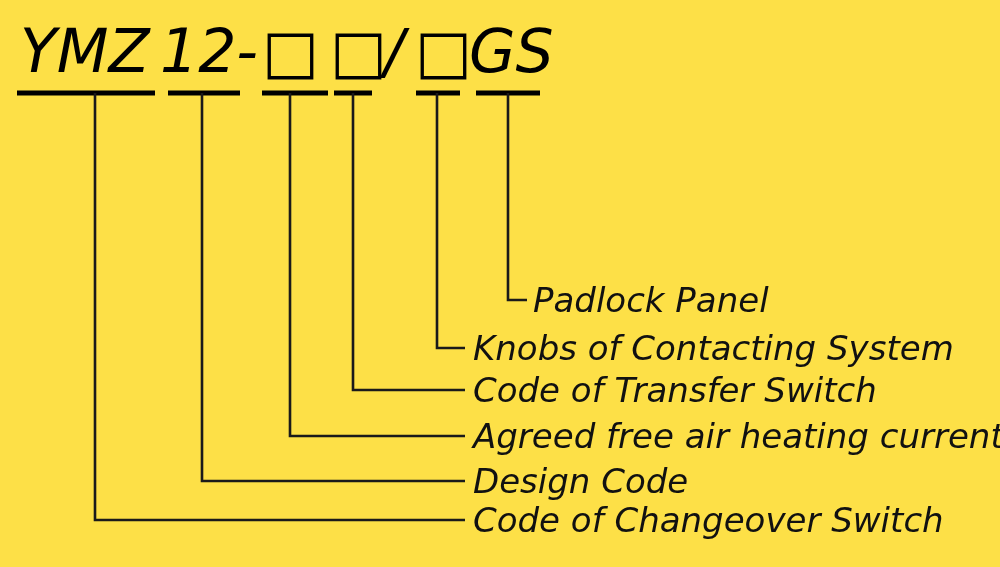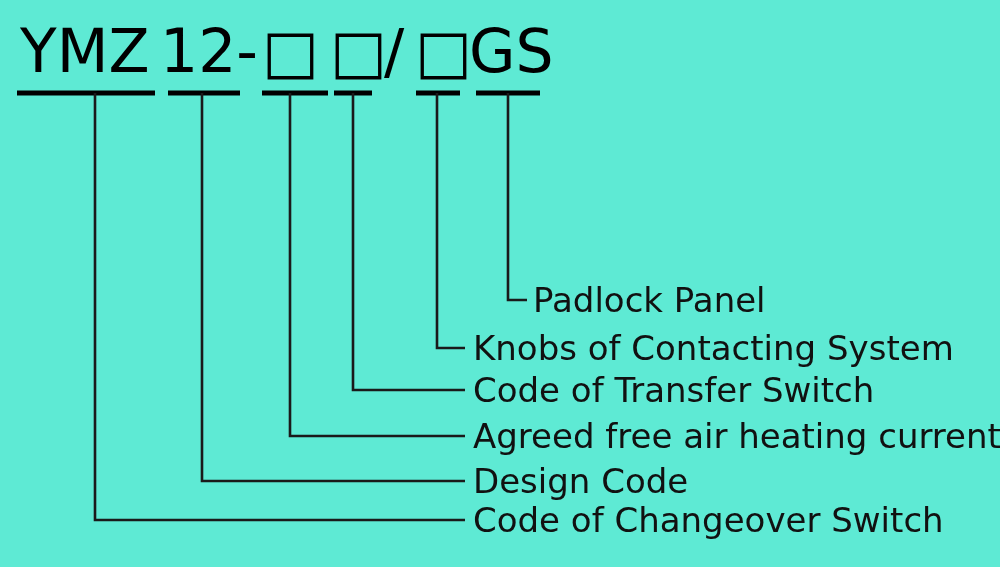--- a/index.html
+++ b/index.html
@@ -4,23 +4,24 @@
 <style>
   html, body {
     margin: 0;
     padding: 0;
     background: #ffffff;
   }
   #diagram-root {
     position: relative;
     width: 1000px;
     height: 567px;
-    background: #5eead4;
+    background: #fde047;
     overflow: hidden;
     font-family: "DejaVu Sans", sans-serif;
+    font-style: italic;
   }
   #code-svg {
     position: absolute;
     top: 0;
     left: 0;
     width: 1000px;
     height: 567px;
     display: block;
   }
   .code-text {

